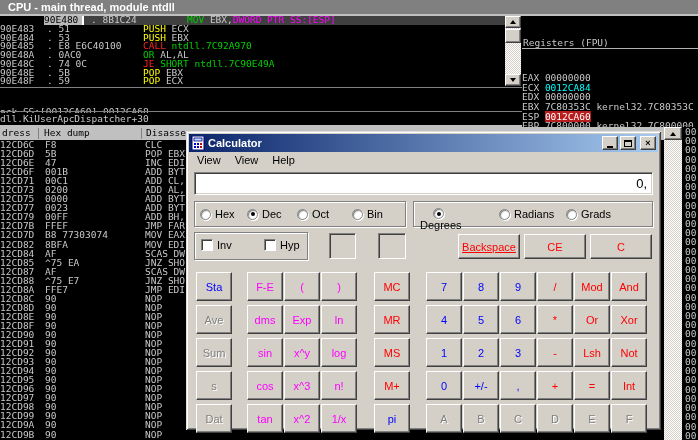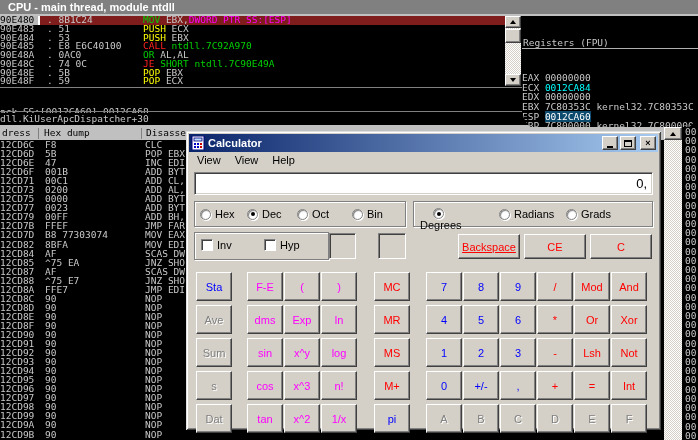--- a/index.html
+++ b/index.html
@@ -7,21 +7,21 @@
         font-family:"DejaVu Sans Mono",monospace;-webkit-font-smoothing:none;}
   #root *{box-sizing:border-box;}
 
   
   .cpu-titlebar{position:absolute;left:0;top:0;width:698px;height:14px;background:#808080;
     color:#fff;font:bold 11px "Liberation Sans",sans-serif;line-height:14px;padding-left:8px;white-space:nowrap;}
   .mdi-strip{position:absolute;left:0;top:14px;width:698px;height:2px;background:#c0c0c0;}
 
   .disasm{position:absolute;left:0;top:16px;width:505px;height:70px;background:#000;overflow:hidden;}
   .disasm-row{position:relative;height:8.75px;font-size:9.5px;line-height:8.9px;white-space:pre;color:#c8c8c8;}
-  .disasm-row.sel{background:#7f1d1d;}
+  .disasm-row.sel{background:#404040;margin-left:44px;}
   .dr-addr{position:absolute;left:0;top:0;width:38px;}
   .sel .dr-addr{background:#b8b8b8;color:#000;}
   .dr-sep{position:absolute;left:38px;top:0;width:2px;height:8.75px;background:#fff;}
   .dr-bytes{position:absolute;left:47px;top:0;}
   .dr-text{position:absolute;left:143px;top:0;}
 
   .c-gray{color:#c8c8c8;}.c-green{color:#00d000;}.c-yellow{color:#ffff00;}
   .c-red{color:#ff2020;}.c-magenta{color:#ff00ff;}
 
   .checker{background:#fff;background-image:conic-gradient(#d4d0c8 25%,#fff 0 50%,#d4d0c8 0 75%,#fff 0);background-size:2px 2px;}
@@ -34,26 +34,26 @@
      box-shadow:inset -1px -1px 0 #808080;}
 
   .hline{position:absolute;background:#808080;height:1px;}
   .info-pane{position:absolute;left:0;top:88px;width:522px;height:22px;background:#000;
      font-size:9.5px;line-height:9.5px;color:#c8c8c8;white-space:pre;}
   .dest-line{position:absolute;left:0;top:113px;width:522px;height:28px;background:#000;
      font-size:9.5px;line-height:11px;color:#c8c8c8;white-space:pre;}
   .splitter{position:absolute;left:0;top:125px;width:664px;height:2px;background:#c0c0c0;}
 
   .registers{position:absolute;left:522px;top:16px;width:176px;height:116px;background:#000;overflow:hidden;
-     font-size:9.5px;color:#c8c8c8;white-space:pre;border-radius:23px;}
+     font-size:9.5px;color:#c8c8c8;white-space:pre;}
   .reg-header{height:11px;line-height:10px;border-bottom:1px solid #b0b0b0;padding-left:1px;margin-bottom:2px;}
   .reg-row{height:9.7px;line-height:9.7px;}
   .rv-normal{color:#c8c8c8;}
   .rv-changed{color:#00ffff;}
-  .rv-selected{background:#0c4a6e;color:#ffffff;}
+  .rv-selected{background:#b91c1c;color:#ffffff;}
   .reg-comment{color:#c8c8c8;}
 
   .dump-header{position:absolute;left:0;top:127px;width:664px;height:13px;background:#c0c0c0;color:#000;
      font-size:9.5px;line-height:12px;white-space:pre;}
   .dh-cell{position:absolute;top:0;}
   .dh-div{position:absolute;top:1px;width:1px;height:11px;background:#808080;}
   .dump{position:absolute;left:0;top:140px;width:664px;height:300px;background:#000;overflow:hidden;}
   .dump-row{position:relative;height:9.05px;font-size:9.5px;line-height:9.2px;color:#c8c8c8;white-space:pre;}
   .du-addr{position:absolute;left:0;}
   .du-hex{position:absolute;left:45px;}
@@ -79,21 +79,21 @@
   .calc-menu{position:absolute;left:4px;top:21px;height:17px;display:flex;font-size:11px;color:#000;}
   .menu-item{padding:0 7px;line-height:17px;}
 
   .calc-display{position:absolute;left:8px;top:41px;width:459px;height:23px;background:#fff;
      border:1px solid;border-color:#808080 #fff #fff #808080;box-shadow:inset 1px 1px 0 #404040,inset -1px -1px 0 #d4d0c8;
      text-align:right;font-size:13px;line-height:21px;padding-right:5px;color:#000;}
 
   .groupbox{position:absolute;border:1px solid #808080;box-shadow:inset 1px 1px 0 #fff,1px 1px 0 #fff;}
   .gb-base{left:8px;top:70px;width:212px;height:26px;}
   .gb-angle{left:227px;top:70px;width:240px;height:26px;}
-  .gb-invhyp{left:8px;top:101px;width:135px;height:28px;}
+  .gb-invhyp{left:8px;top:101px;width:114px;height:28px;}
 
   .radio-item{position:absolute;top:6px;display:flex;align-items:center;font-size:11px;color:#000;}
   .radio-circle{position:relative;width:11px;height:11px;border-radius:50%;background:#fff;border:1px solid #808080;
      box-shadow:inset 1px 1px 1px rgba(64,64,64,.65),1px 1px 0 #fff;margin-right:4px;}
   .radio-circle.sel::after{content:"";position:absolute;left:2.5px;top:2.5px;width:4px;height:4px;border-radius:50%;background:#000;}
 
   .check-item{position:absolute;top:6px;display:flex;align-items:center;font-size:11px;color:#000;}
   .check-box{width:12px;height:12px;background:#fff;border:1px solid;border-color:#808080 #fff #fff #808080;
      box-shadow:inset 1px 1px 0 #404040;margin-right:4px;}
 

